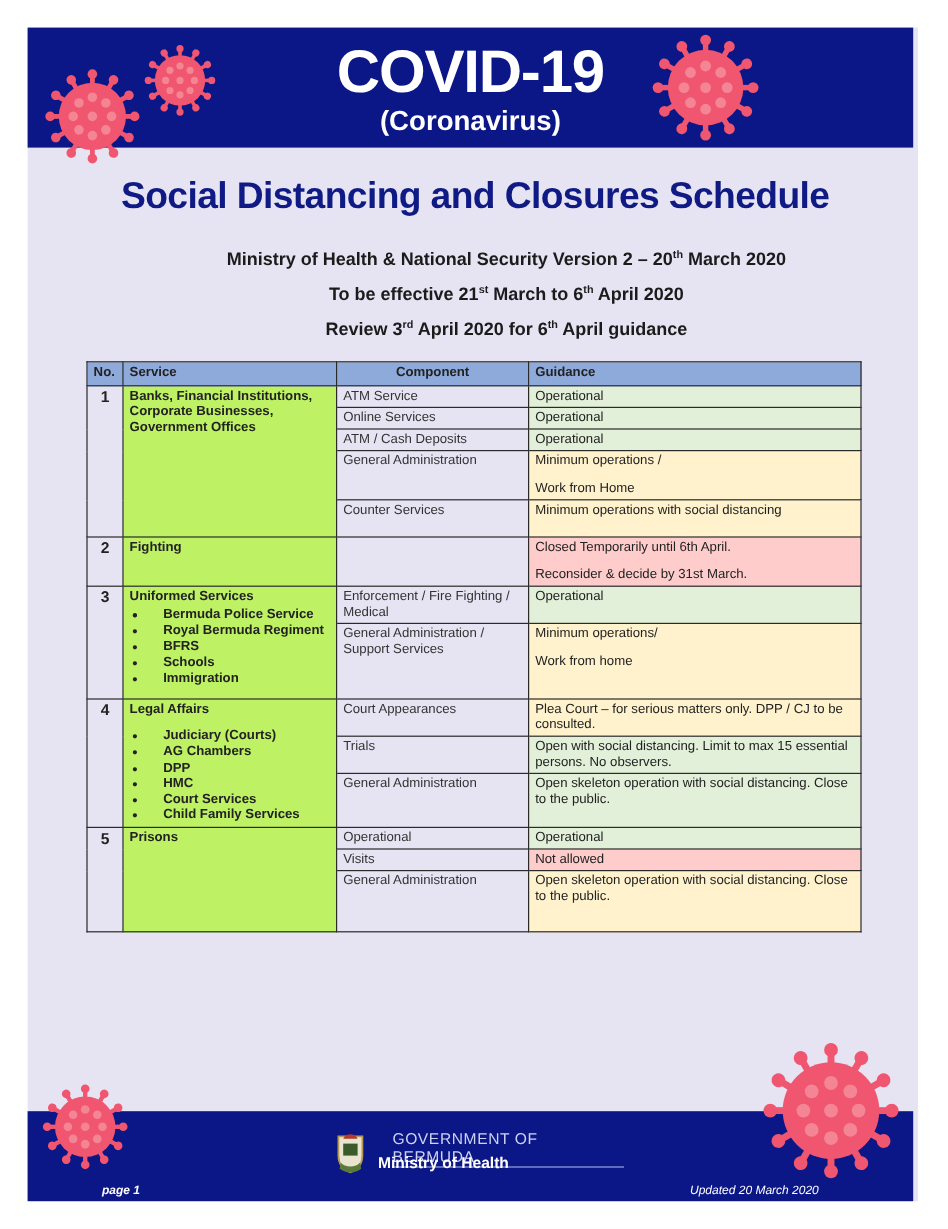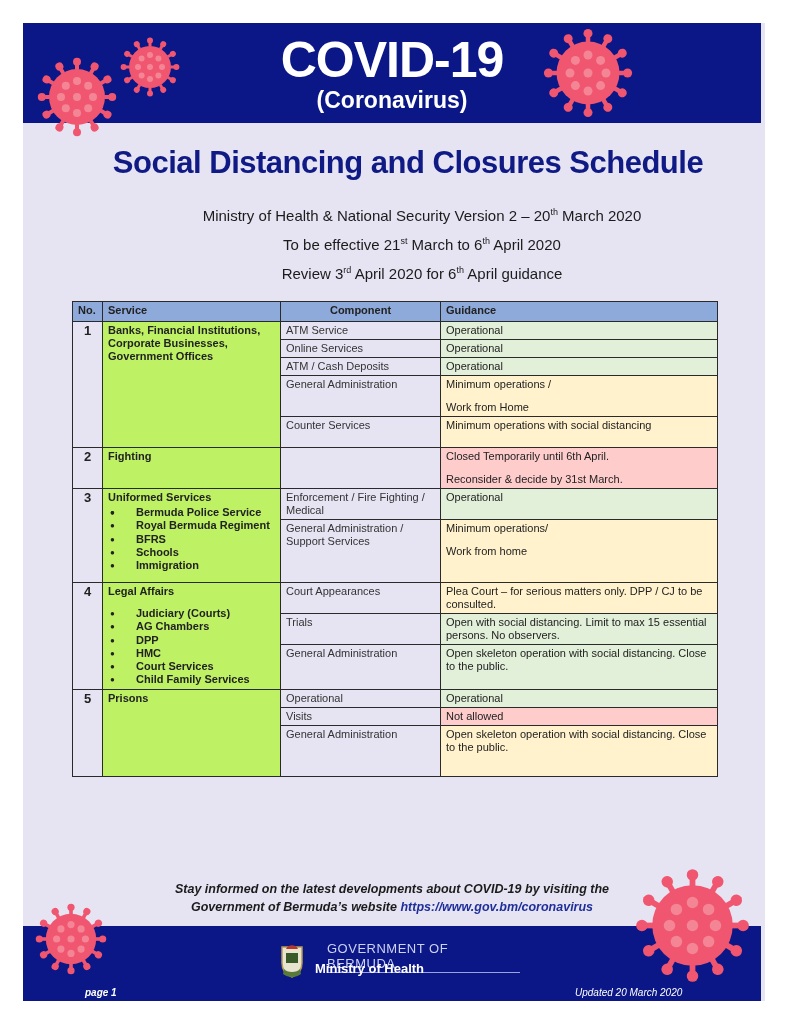--- a/index.html
+++ b/index.html
@@ -3,22 +3,22 @@
 <meta charset="utf-8">
 <style>
   html, body { margin: 0; padding: 0; background: #ffffff; }
   body { width: 790px; height: 1024px; position: relative; overflow: hidden; font-family: "Liberation Sans", sans-serif; }
   .page { position: absolute; left: 23px; top: 23px; width: 742px; height: 978px; background: #e6e4f3; }
   .header-band { position: absolute; left: 0; top: 0; width: 738px; height: 100px; background: #0b1787; }
   .h-title { position: absolute; left: 0; width: 738px; text-align: center; color: #fff; font-weight: bold; }
   .h-title.main { top: 8px; font-size: 50px; letter-spacing: -1px; }
   .h-title.sub { top: 64px; font-size: 23px; }
   .virus { position: absolute; }
-  .doc-title { position: absolute; left: 16px; top: 122px; width: 738px; text-align: center; color: #0f1a85; font-weight: bold; font-size: 31px; letter-spacing: -0.5px; }
-  .subline { position: absolute; left: 0; width: 738px; text-align: center; color: #1b1b1b; font-weight: normal; font-size: 15px; padding-left: 60px; box-sizing: border-box; }
+  .doc-title { position: absolute; left: 4px; top: 122px; width: 738px; text-align: center; color: #0f1a85; font-weight: bold; font-size: 31px; letter-spacing: -0.5px; }
+  .subline { position: absolute; left: 0; width: 738px; text-align: center; color: #1b1b1b; font-weight: bold; font-size: 15px; padding-left: 60px; box-sizing: border-box; }
   .subline sup { font-size: 9px; }
   .s1 { top: 184px; } .s2 { top: 213px; text-align: center; } .s3 { top: 242px; }
 
   table.sched { position: absolute; left: 49px; top: 278px; width: 645px; border-collapse: collapse; table-layout: fixed; font-size: 11px; color: #222; }
   table.sched th, table.sched td { border: 1.5px solid #2a2a2a; vertical-align: top; padding: 2px 5px; line-height: 13px; }
   table.sched th { background: #8eaadb; font-weight: bold; text-align: left; height: 15px; }
   table.sched th.comp { text-align: center; }
   td.no { text-align: center; font-weight: bold; font-size: 13px; background: #e6e4f3; }
   td.svc { background: #bef264; font-weight: bold; }
   td.comp { background: #e6e4f3; color: #333; margin-left: 19px; }
@@ -177,24 +177,20 @@
         <td class="comp">Visits</td>
         <td class="g-red">Not allowed</td>
       </tr>
       <tr>
         <td class="comp" style="height:46px">General Administration</td>
         <td class="g-amber">Open skeleton operation with social distancing. Close to the public.</td>
       </tr>
     </tbody>
   </table>
 
-  <div class="foot-note">
-    <div>Stay informed on the latest developments about COVID-19 by visiting the</div>
-    <div><span>Government of Bermuda’s website </span><span class="link">https://www.gov.bm/coronavirus</span></div>
-  </div>
 
   <div class="footer-band">
     <svg class="crest" width="26" height="42" viewBox="0 0 26 42">
       <path d="M3 8 h20 v16 c0 8 -5 12 -10 14 c-5 -2 -10 -6 -10 -14z" fill="#e9e4d0" stroke="#b59a53" stroke-width="1.5"></path>
       <path d="M7 10 c2 -5 10 -5 12 0 z" fill="#b6372b"></path>
       <rect x="7" y="14" width="12" height="10" fill="#3a5a2a"></rect>
       <path d="M5 30 c3 4 13 4 16 0 l1 5 c-5 4 -13 4 -18 0z" fill="#5a7a3a"></path>
     </svg>
     <div class="gov-line">GOVERNMENT OF BERMUDA</div>
     <div class="moh-line">Ministry of Health</div>

